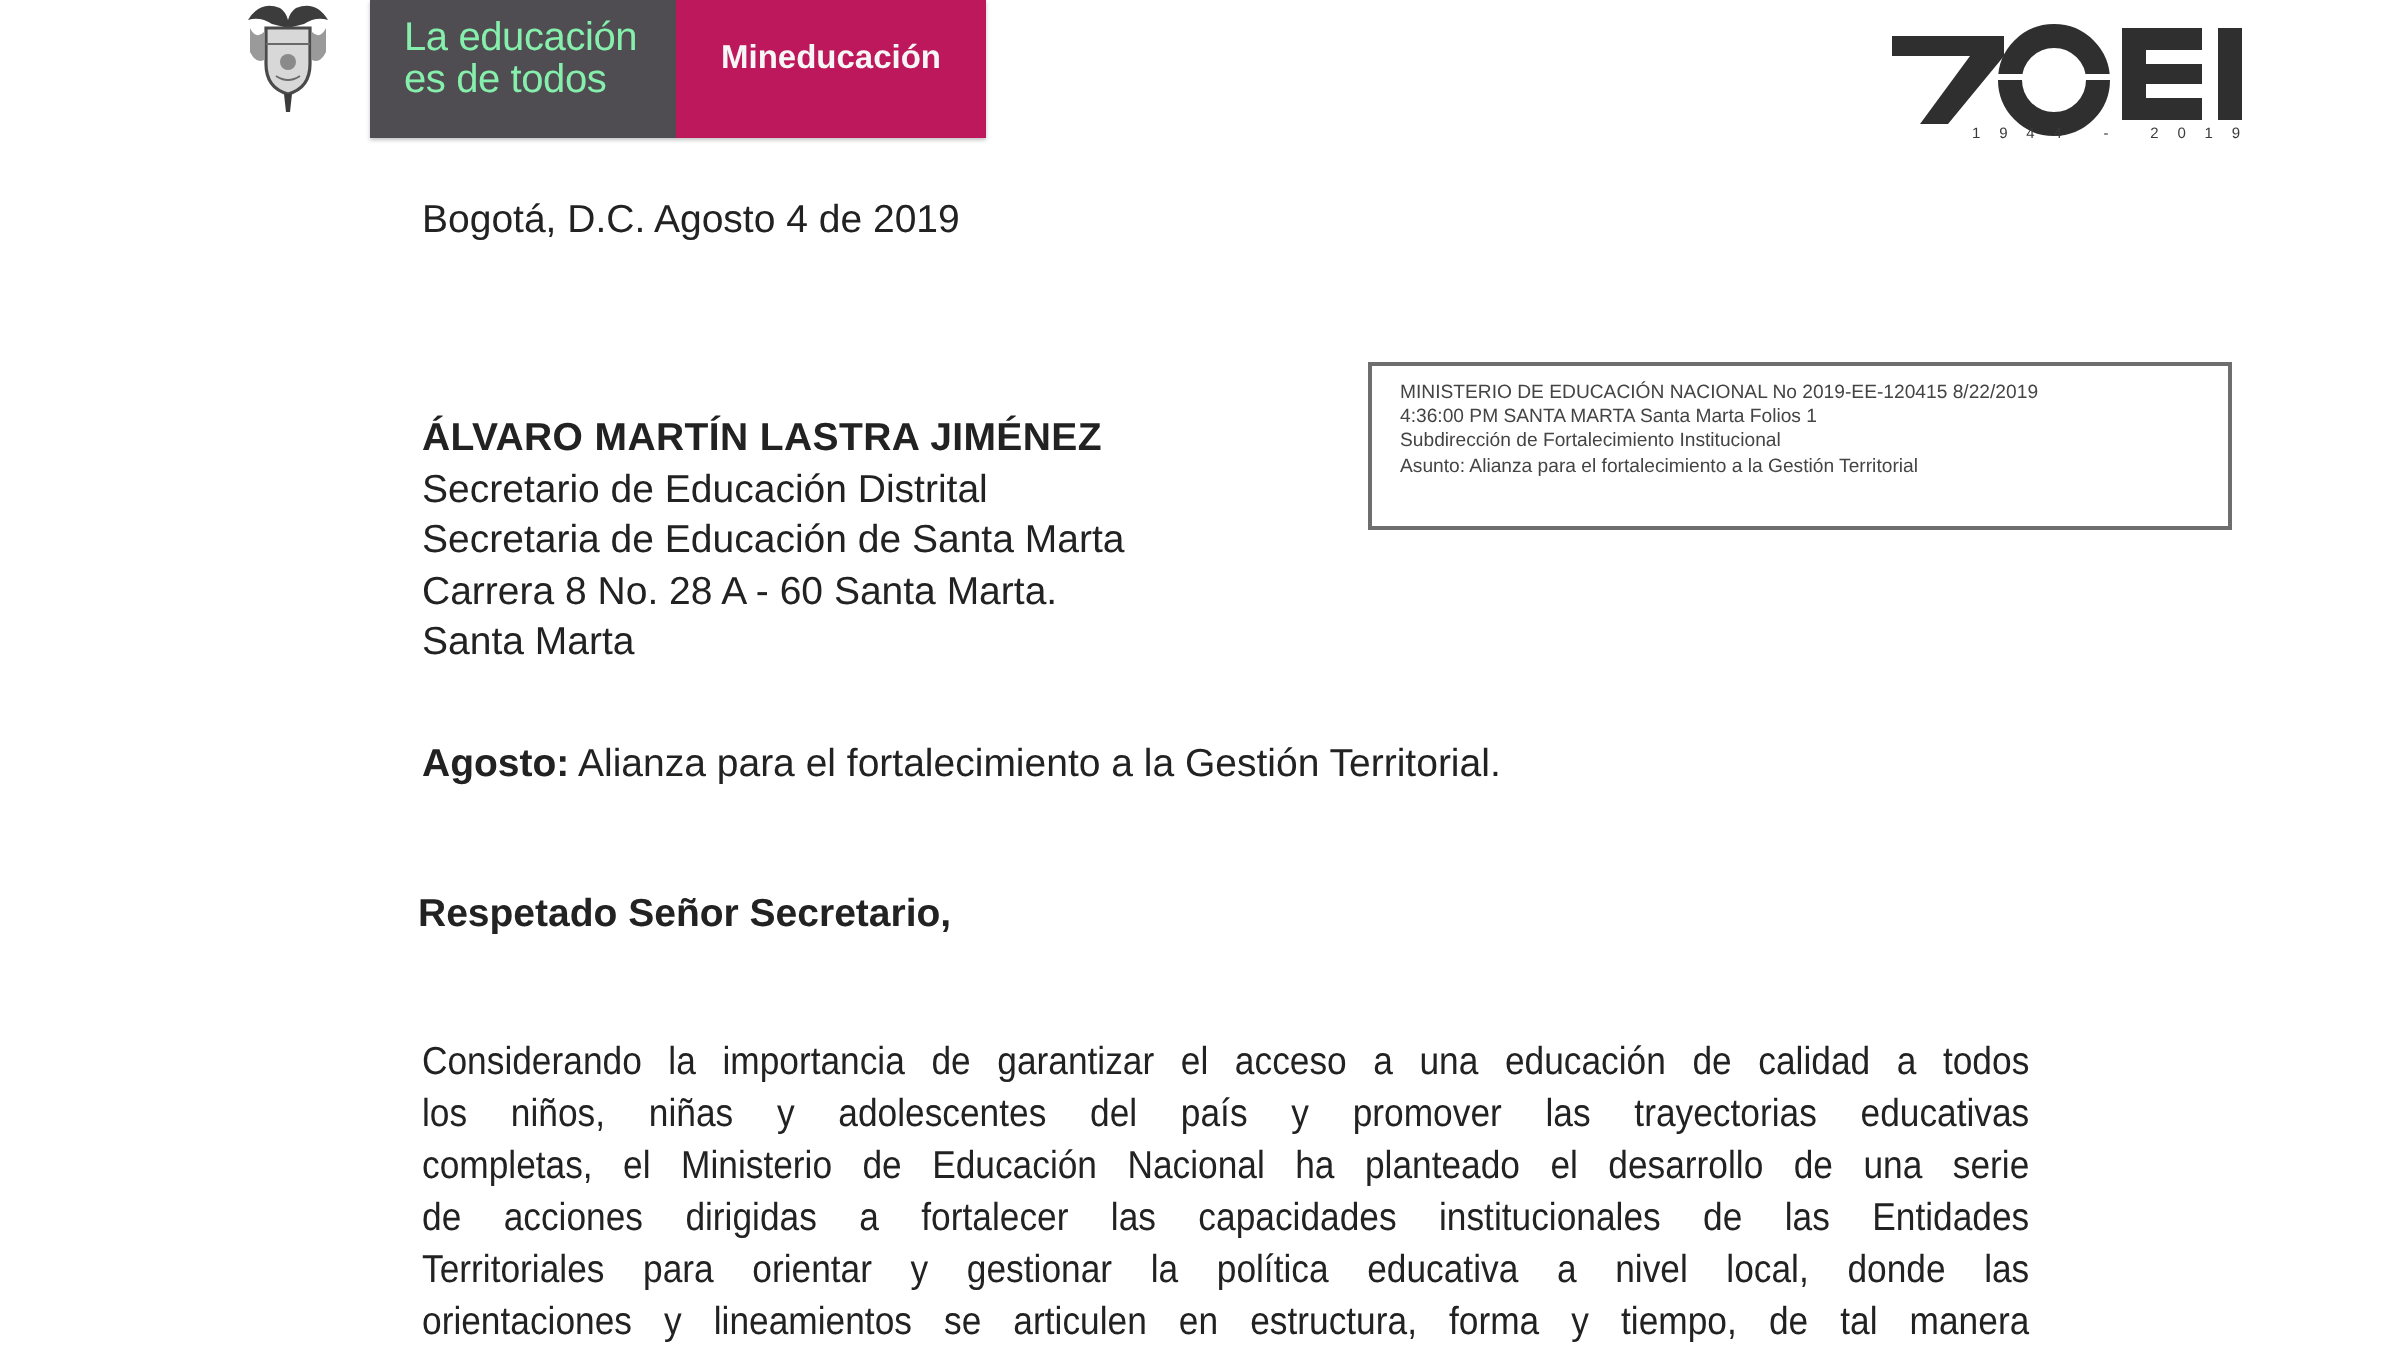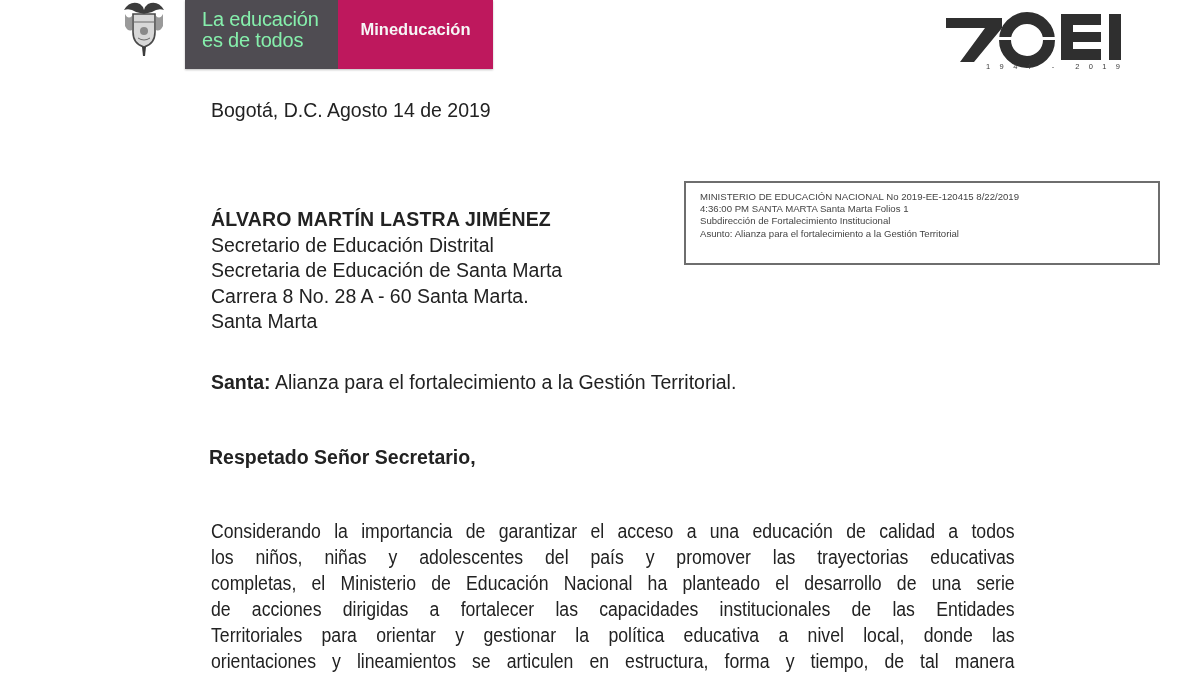--- a/index.html
+++ b/index.html
@@ -88,21 +88,21 @@
       display: block;
       width: 888px;
       text-align: justify;
       text-align-last: justify;
       white-space: nowrap;
       overflow: hidden;
     }
 
     
     .stamp {
-      left: 684px; top: 181px; width: 476px; height: 84px;
+      left: 684px; top: 181px; width: 432px; height: 84px;
       border: 2px solid #6e6e6e;
       box-sizing: border-box;
       padding: 8px 0 0 14px;
       font-size: 9.6px;
       line-height: 12.2px;
       color: #444;
       white-space: nowrap;
     }
   </style>
 </head>
@@ -144,39 +144,39 @@
     <rect x="117" y="2" width="12" height="46" fill="#2f2f2f"></rect>
     <rect x="129" y="2" width="28" height="11" fill="#2f2f2f"></rect>
     <rect x="129" y="20" width="28" height="10" fill="#2f2f2f"></rect>
     <rect x="129" y="37" width="28" height="11" fill="#2f2f2f"></rect>
 
     <rect x="165" y="2" width="12" height="46" fill="#2f2f2f"></rect>
   </svg>
 </div>
 <div class="abs oei-years">1944 - 2019</div>
 
-<div class="abs txt date">Bogotá, D.C. Agosto 14 de 2019</div>
+<div class="abs txt date">Bogotá, D.C. Agosto 4 de 2019</div>
 
 <div class="abs txt addressee">
   <div class="name">ÁLVARO MARTÍN LASTRA JIMÉNEZ</div>
   <div>Secretario de Educación Distrital</div>
   <div>Secretaria de Educación de Santa Marta</div>
   <div>Carrera 8 No. 28 A - 60 Santa Marta.</div>
   <div>Santa Marta</div>
 </div>
 
 <div class="abs stamp">
   <div>MINISTERIO DE EDUCACIÓN NACIONAL No 2019-EE-120415 8/22/2019</div>
   <div>4:36:00 PM SANTA MARTA Santa Marta  Folios 1</div>
   <div>Subdirección de Fortalecimiento Institucional</div>
   <div>Asunto: Alianza para el fortalecimiento a la Gestión Territorial</div>
 </div>
 
 <div class="abs txt subject">
-  <span class="label">Santa:</span>
+  <span class="label">Agosto:</span>
   <span>Alianza para el fortalecimiento a la Gestión Territorial.</span>
 </div>
 
 <div class="abs txt greeting">Respetado Señor Secretario,</div>
 
 <div class="abs body-para">
   <span class="line">Considerando la importancia de garantizar el acceso a una educación de calidad a todos</span>
   <span class="line">los niños, niñas y adolescentes del país y promover las trayectorias educativas</span>
   <span class="line">completas, el Ministerio de Educación Nacional ha planteado el desarrollo de una serie</span>
   <span class="line">de acciones dirigidas a fortalecer las capacidades institucionales de las Entidades</span>

